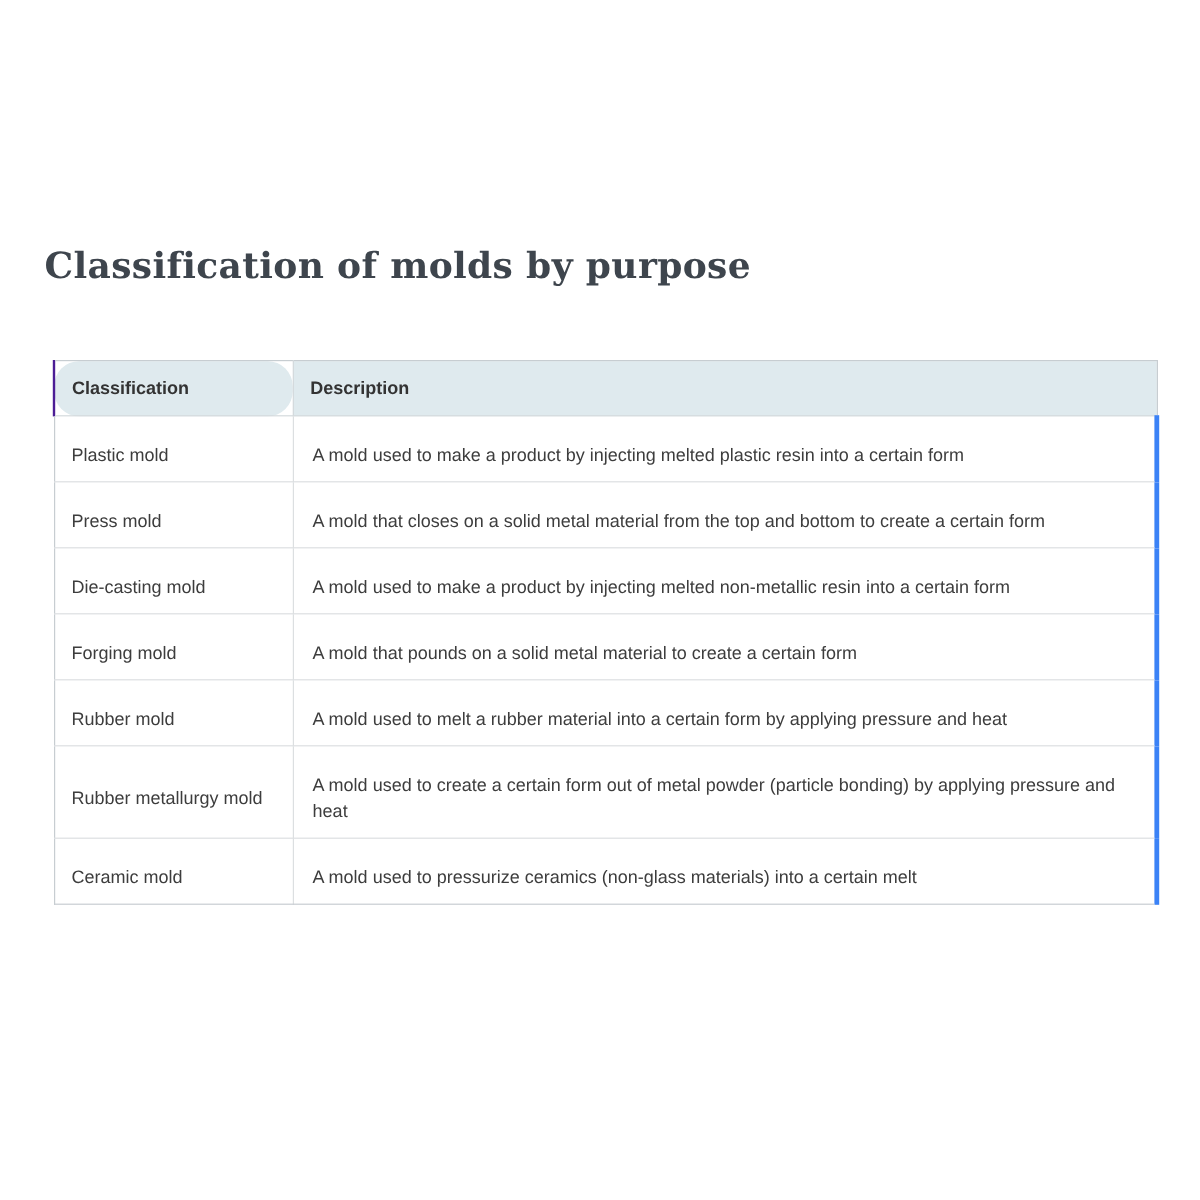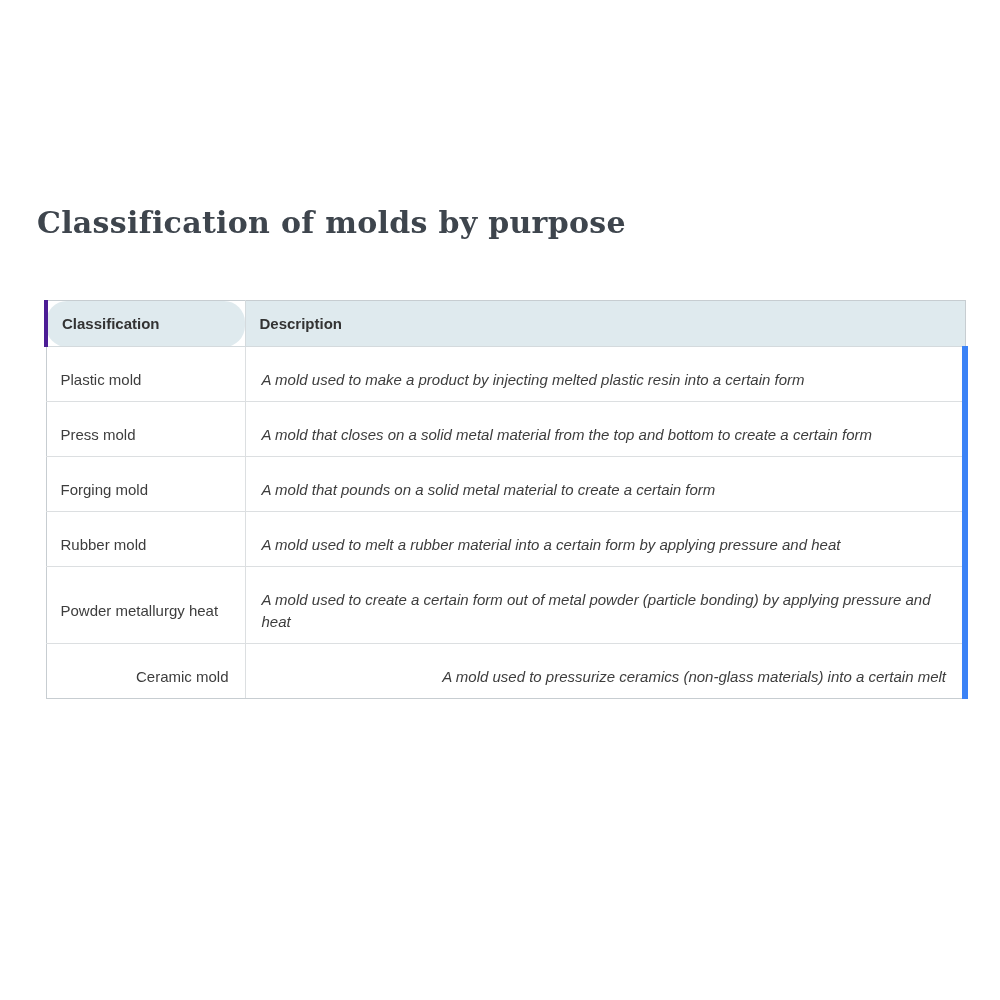--- a/index.html
+++ b/index.html
@@ -42,33 +42,33 @@
   table.mold-table thead th {
     background: #dfeaee;
     text-align: left;
     font-weight: 700;
     color: #333333;
     padding: 12px 14px 12px 14px;
     line-height: 21px;
     border: 1px solid #d4dadd;
     border-top: 1px solid #c7cdd1;
   }
-  table.mold-table thead th:first-child { border-left: 4px solid #4c1d95; border-radius: 21px; }
+  table.mold-table thead th:first-child { border-left: 2px solid #4c1d95; border-radius: 21px; }
   table.mold-table thead th:last-child  { border-right: 1px solid #c7cdd1; }
   table.mold-table tbody td {
     padding: 22px 16px 10px 14px;
     line-height: 22px;
     vertical-align: middle;
     border: 1px solid #dcdfe1;
     background: #ffffff;
   }
   table.mold-table tbody td.desc { padding-left: 16px; }
-  table.mold-table tbody tr:last-child td { border-bottom: 1px solid #c7cdd1; text-align: right; }
+  table.mold-table tbody tr:last-child td { border-bottom: 1px solid #c7cdd1; }
   table.mold-table tbody td:first-child { border-left: 1px solid #c7cdd1; }
-  table.mold-table tbody td:last-child  { border-right: 6px solid #3b82f6; font-style: italic; }
+  table.mold-table tbody td:last-child  { border-right: 4px solid #3b82f6; }
 </style>
 </head>
 <body>
 
 <div class="page">
 
   <h1 class="page-title">Classification of molds by purpose</h1>
 
   <table class="mold-table">
     <colgroup>
@@ -84,29 +84,33 @@
     <tbody>
       <tr>
         <td>Plastic mold</td>
         <td class="desc">A mold used to make a product by injecting melted plastic resin into a certain form</td>
       </tr>
       <tr>
         <td>Press mold</td>
         <td class="desc">A mold that closes on a solid metal material from the top and bottom to create a certain form</td>
       </tr>
       <tr>
+        <td>Die-casting mold</td>
+        <td class="desc">A mold used to make a product by injecting melted non-metallic resin into a certain form</td>
+      </tr>
+      <tr>
         <td>Forging mold</td>
         <td class="desc">A mold that pounds on a solid metal material to create a certain form</td>
       </tr>
       <tr>
         <td>Rubber mold</td>
         <td class="desc">A mold used to melt a rubber material into a certain form by applying pressure and heat</td>
       </tr>
       <tr>
-        <td>Powder metallurgy heat</td>
+        <td>Rubber metallurgy mold</td>
         <td class="desc">A mold used to create a certain form out of metal powder (particle bonding) by applying pressure and heat</td>
       </tr>
       <tr>
         <td>Ceramic mold</td>
         <td class="desc">A mold used to pressurize ceramics (non-glass materials) into a certain melt</td>
       </tr>
     </tbody>
   </table>
 
 </div>

